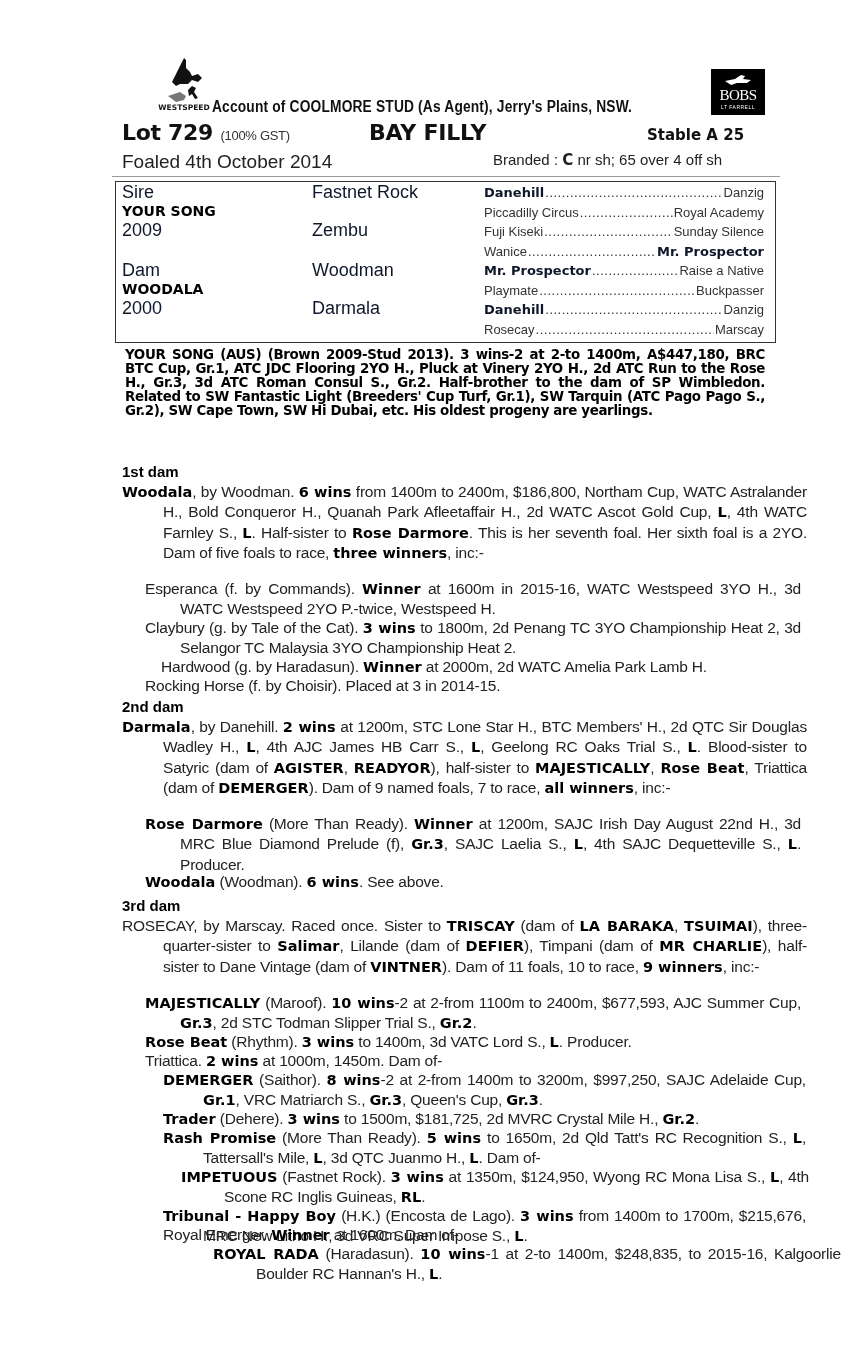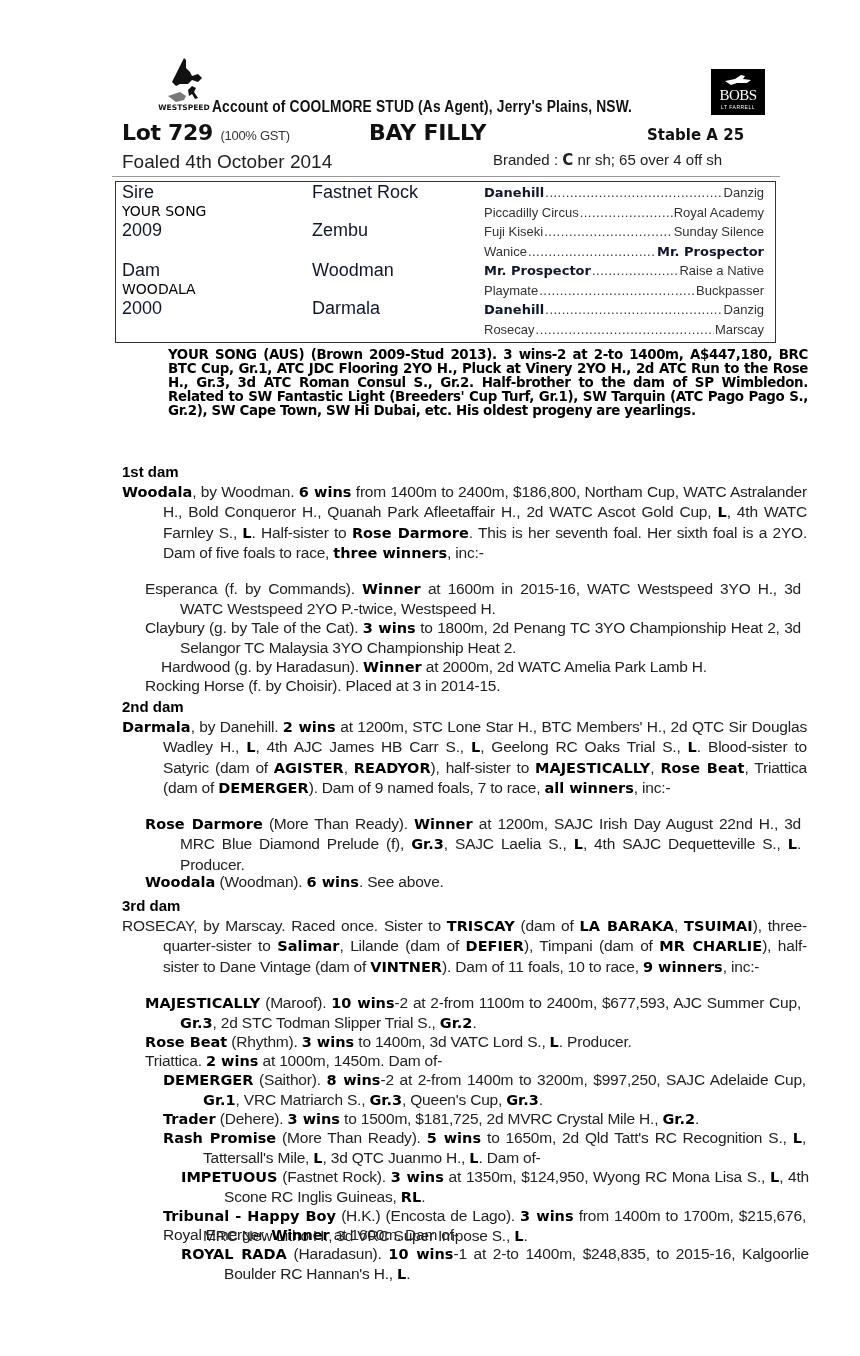--- a/index.html
+++ b/index.html
@@ -14,28 +14,28 @@
   .lot { left:122px; top:120px; font-weight:bold; font-size:22px; font-family:"DejaVu Sans", sans-serif; letter-spacing:-0.3px; }
   .lot .gst { font-weight:normal; font-size:13px; font-family:"Liberation Sans", sans-serif; color:#333; }
   .sex { left:369px; top:120px; font-weight:bold; font-size:22px; font-family:"DejaVu Sans", sans-serif; letter-spacing:-0.2px; }
   .stable { left:647px; top:126px; font-weight:bold; font-size:15px; font-family:"DejaVu Sans", sans-serif; }
   .foaled { left:122px; top:151px; font-size:19px; color:#222; }
   .branded { left:493px; top:151px; font-size:15px; color:#222; }
   .branded b { font-family:"DejaVu Sans", sans-serif; }
   .rule { left:112px; top:176px; width:668px; height:1px; background:#999; }
   .pedbox { left:115px; top:181px; width:661px; height:162px; border:1.5px solid #333; box-sizing:border-box; }
   .ped { position:absolute; font-size:18px; color:#0f172a; line-height:19px; }
-  .ped.bold { font-family:"DejaVu Sans", sans-serif; font-weight:normal; font-size:14px; color:#000; }
+  .ped.bold { font-family:"DejaVu Sans", sans-serif; font-weight:bold; font-size:14px; color:#000; }
   .gp { position:absolute; left:484px; width:280px; font-size:13px; color:#333; line-height:19px; display:flex; align-items:baseline; }
   .gp .n { white-space:nowrap; }
   .gp .dots { flex:1; overflow:hidden; white-space:nowrap; margin:0 1px; }
   .gp .dots::after { content:"......................................................................................................"; letter-spacing:0.5px; }
   .gp .s { white-space:nowrap; }
   .gp .bold { font-family:"DejaVu Sans", sans-serif; font-weight:bold; color:#0f172a; font-size:13px; }
-  .sireblurb { left:125px; top:348px; width:640px; font-family:"DejaVu Sans", sans-serif; font-weight:bold; font-size:13.4px; line-height:14px; text-align:justify; letter-spacing:-0.35px; transform:scaleX(1); color:#000;margin-left:43px; }
+  .sireblurb { left:125px; top:348px; width:640px; font-family:"DejaVu Sans", sans-serif; font-weight:bold; font-size:13.4px; line-height:14px; text-align:justify; letter-spacing:-0.35px; transform:scaleX(1); color:#000; }
   .sec { position:absolute; left:122px; font-family:Liberation Sans, sans-serif; font-weight:bold; font-size:15px; color:#000; }
   .para { position:absolute; font-size:15.5px; line-height:19.4px; text-align:justify; color:#222; letter-spacing:-0.2px; }
   .para b { font-family:"DejaVu Sans", sans-serif; font-weight:bold; color:#000; letter-spacing:0; font-size:14.5px; }
   .hang1 { left:122px; width:644px; padding-left:41px; text-indent:-41px; }
   .hang2 { left:145px; width:621px; padding-left:35px; text-indent:-35px; }
   .hang3 { left:163px; width:603px; padding-left:40px; text-indent:-40px; }
   .hang4 { left:181px; width:585px; padding-left:43px; text-indent:-43px; }
 </style>
 </head>
 <body>
@@ -142,15 +142,15 @@
       <div class="para hang1" style="top: 916px;">ROSECAY, by Marscay. Raced once. Sister to <b>TRISCAY</b> (dam of <b>LA BARAKA</b>, <b>TSUIMAI</b>), three-quarter-sister to <b>Salimar</b>, Lilande (dam of <b>DEFIER</b>), Timpani (dam of <b>MR CHARLIE</b>), half-sister to Dane Vintage (dam of <b>VINTNER</b>). Dam of 11 foals, 10 to race, <b>9 winners</b>, inc:-</div>
       <div class="para hang2" style="top: 993px;"><b>MAJESTICALLY</b> (Maroof). <b>10 wins</b>-2 at 2-from 1100m to 2400m, $677,593, AJC Summer Cup, <b>Gr.3</b>, 2d STC Todman Slipper Trial S., <b>Gr.2</b>.</div>
       <div class="para hang2" style="top: 1032px;"><b>Rose Beat</b> (Rhythm). <b>3 wins</b> to 1400m, 3d VATC Lord S., <b>L</b>. Producer.</div>
       <div class="para hang2" style="top: 1051px;">Triattica. <b>2 wins</b> at 1000m, 1450m. Dam of-</div>
       <div class="para hang3" style="top: 1070px;"><b>DEMERGER</b> (Saithor). <b>8 wins</b>-2 at 2-from 1400m to 3200m, $997,250, SAJC Adelaide Cup, <b>Gr.1</b>, VRC Matriarch S., <b>Gr.3</b>, Queen's Cup, <b>Gr.3</b>.</div>
       <div class="para hang3" style="top: 1109px;"><b>Trader</b> (Dehere). <b>3 wins</b> to 1500m, $181,725, 2d MVRC Crystal Mile H., <b>Gr.2</b>.</div>
       <div class="para hang3" style="top: 1128px;"><b>Rash Promise</b> (More Than Ready). <b>5 wins</b> to 1650m, 2d Qld Tatt's RC Recognition S., <b>L</b>, Tattersall's Mile, <b>L</b>, 3d QTC Juanmo H., <b>L</b>. Dam of-</div>
       <div class="para hang4" style="top: 1167px;"><b>IMPETUOUS</b> (Fastnet Rock). <b>3 wins</b> at 1350m, $124,950, Wyong RC Mona Lisa S., <b>L</b>, 4th Scone RC Inglis Guineas, <b>RL</b>.</div>
       <div class="para hang3" style="top: 1206px;"><b>Tribunal - Happy Boy</b> (H.K.) (Encosta de Lago). <b>3 wins</b> from 1400m to 1700m, $215,676, MRC New Litho H., 3d VRC Super Impose S., <b>L</b>.</div>
       <div class="para hang3" style="top: 1225px;">Royal Emerger. <b>Winner</b> at 1600m. Dam of-</div>
-      <div class="para hang4" style="top: 1244px;"><b>ROYAL RADA</b> (Haradasun). <b>10 wins</b>-1 at 2-to 1400m, $248,835, to 2015-16, Kalgoorlie Boulder RC Hannan's H., <b>L</b>.</div>
+      <div class="para hang4" style="top: 1244px; margin-left: 32px;"><b>ROYAL RADA</b> (Haradasun). <b>10 wins</b>-1 at 2-to 1400m, $248,835, to 2015-16, Kalgoorlie Boulder RC Hannan's H., <b>L</b>.</div>
     </div>
 </div>
 
 </body></html>

